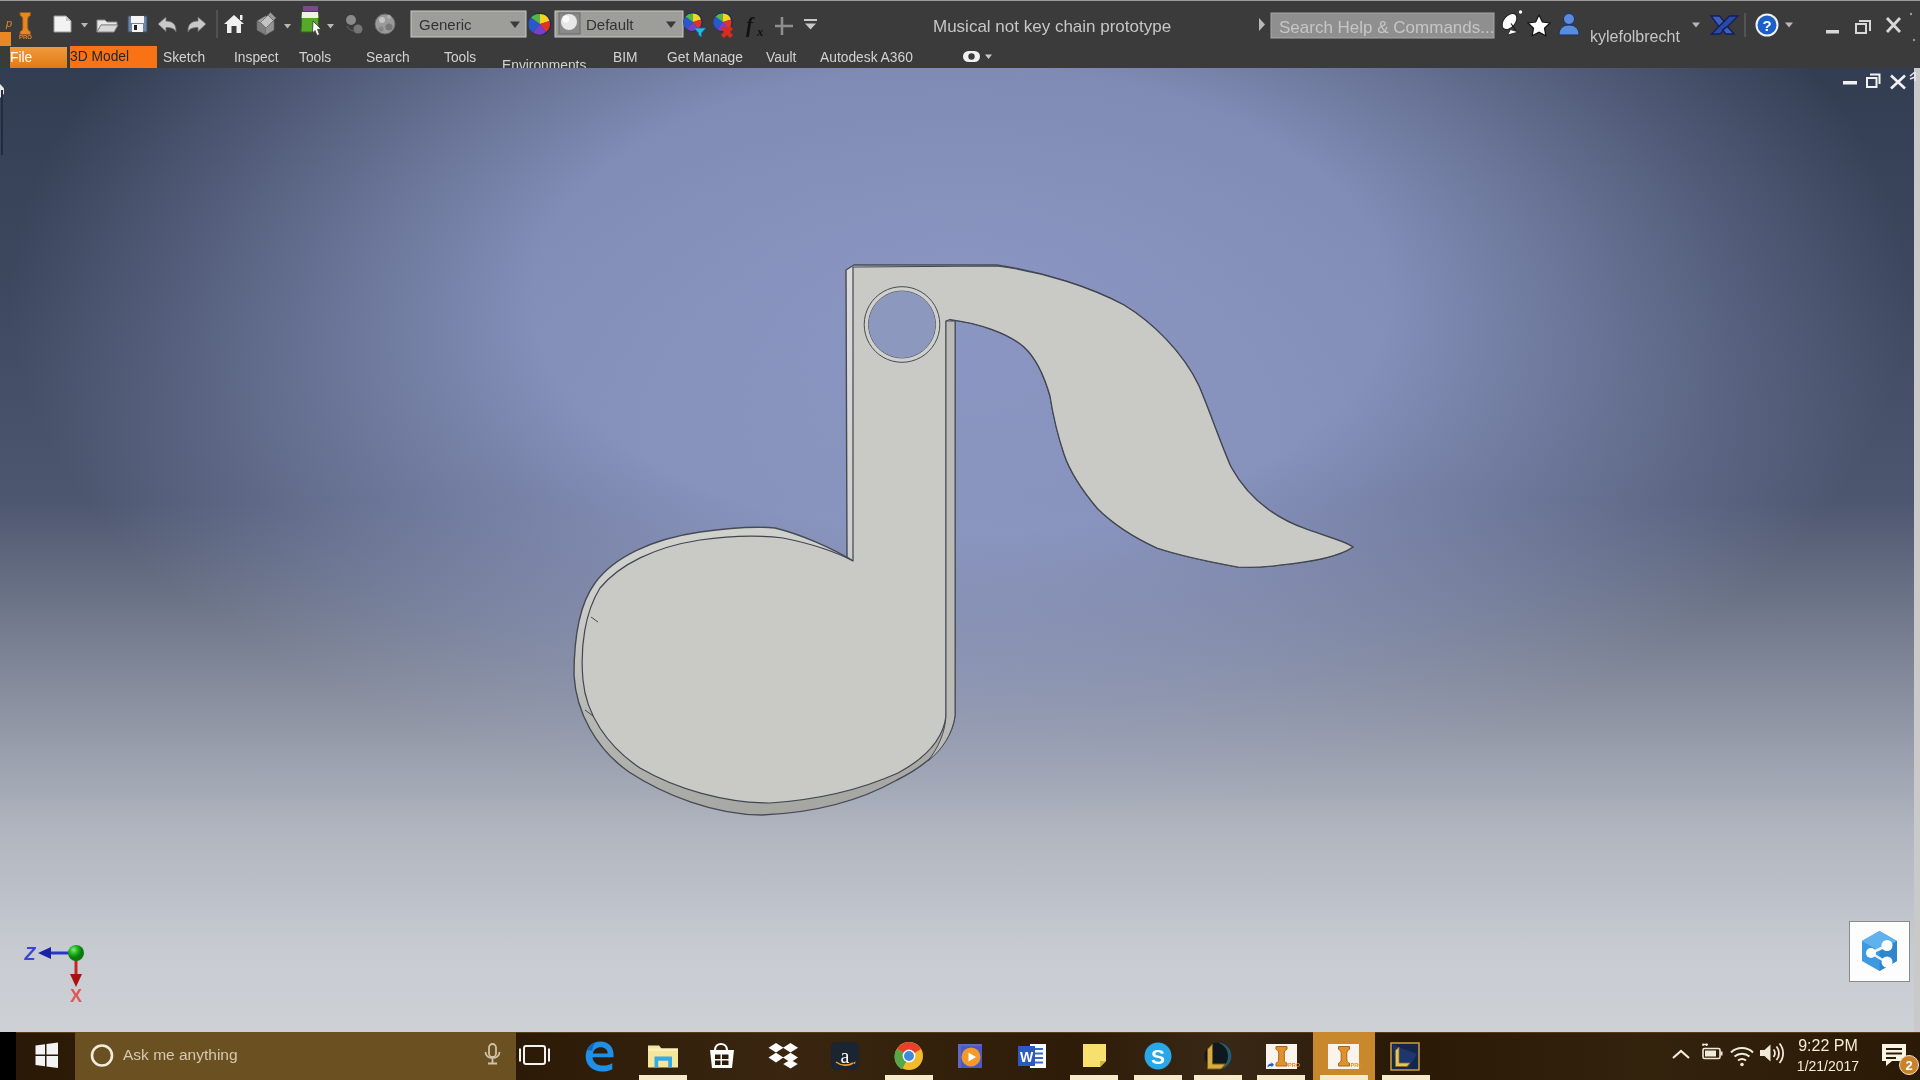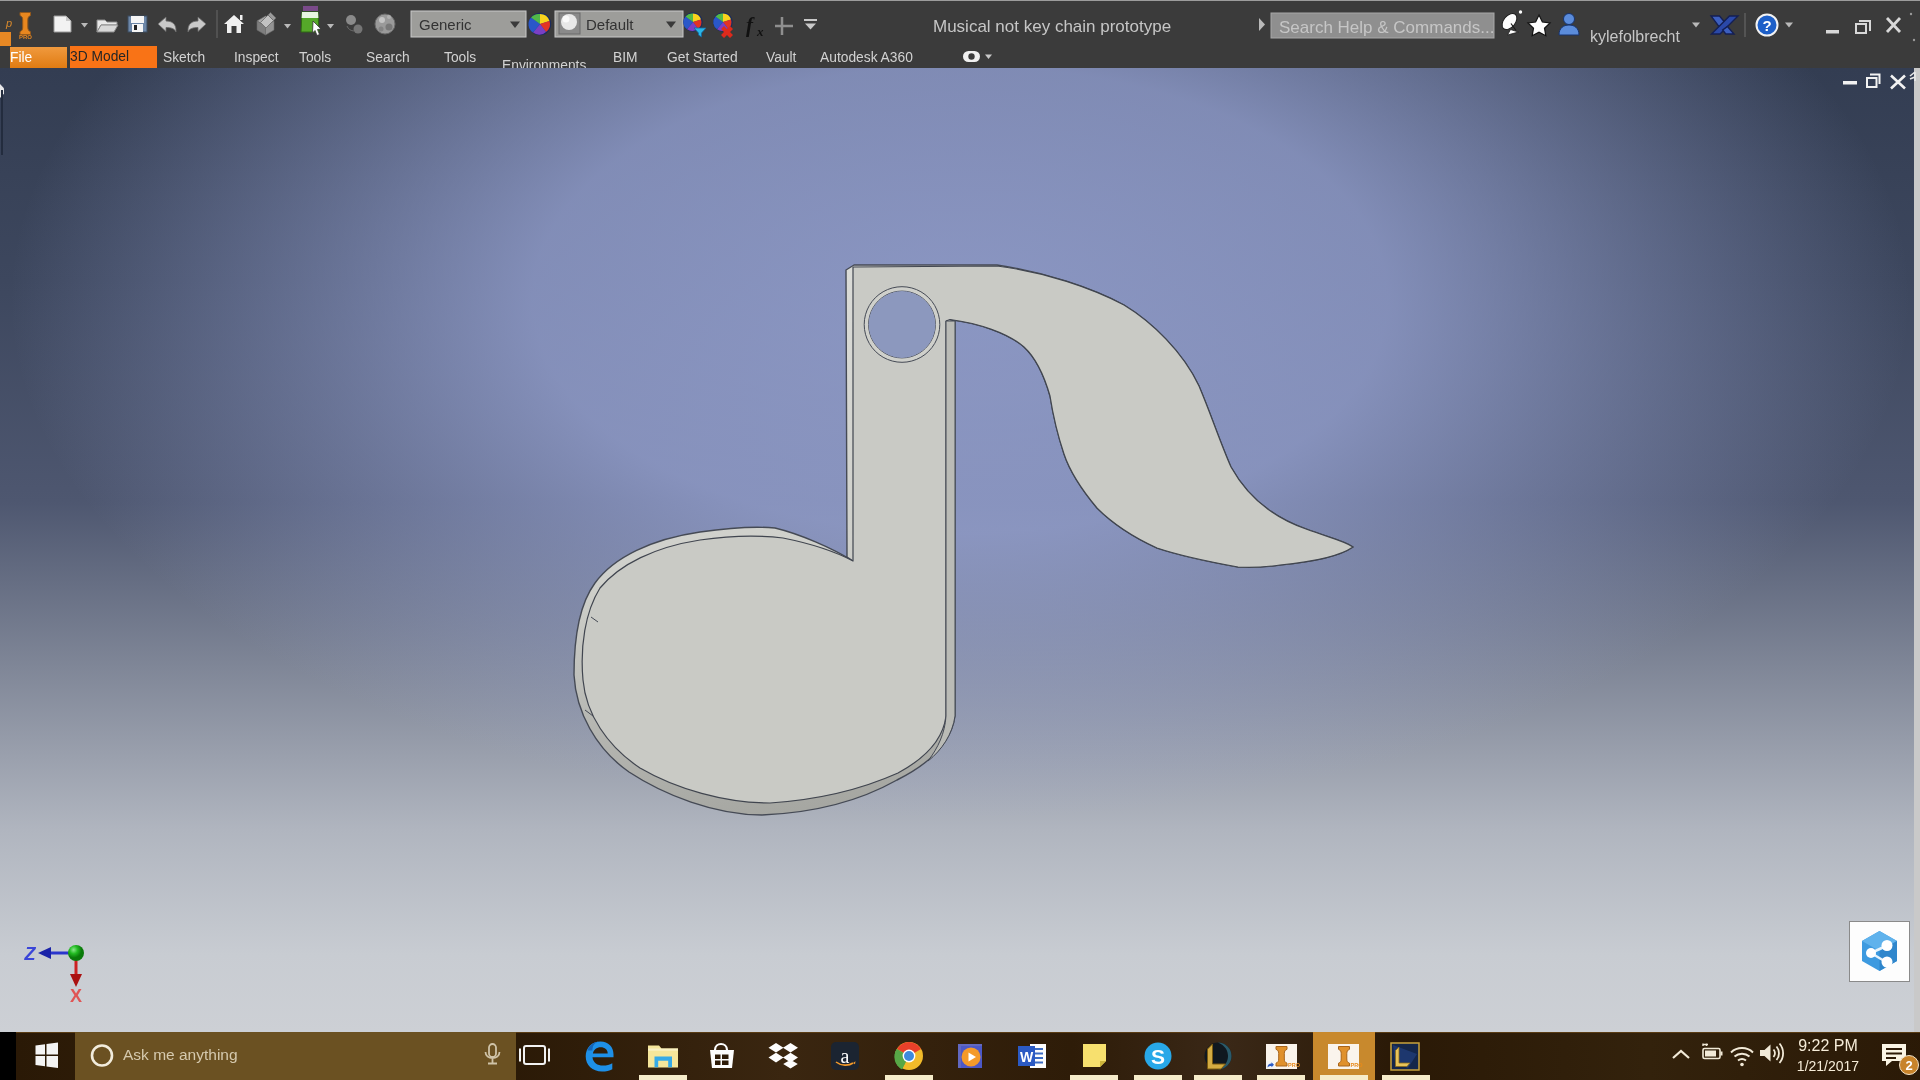--- a/index.html
+++ b/index.html
@@ -34,21 +34,21 @@
   <div id="tabrow">
     <div class="tab" style="left:10px;width:57px;background:linear-gradient(180deg,#f09a3e,#e07b12);color:#fff;top:3px;height:21px;">File</div>
     <div class="tab" style="left:70px;width:87px;background:#f97316;color:#262626;top:2px;height:22px;">3D Model</div>
     <div class="tab tablabel" style="left:163px;width:56px;">Sketch</div>
     <div class="tab tablabel" style="left:234px;width:58px;">Inspect</div>
     <div class="tab tablabel" style="left:299px;width:46px;">Tools</div>
     <div class="tab tablabel" style="left:366px;width:64px;">Search</div>
     <div class="tab tablabel" style="left:444px;width:46px;">Tools</div>
     <div class="tab tablabel" style="left:502px;width:98px;margin-top:8px;">Environments</div>
     <div class="tab tablabel" style="left:613px;width:40px;">BIM</div>
-    <div class="tab tablabel" style="left:667px;width:86px;">Get Started</div>
+    <div class="tab tablabel" style="left:667px;width:86px;">Get Manage</div>
     <div class="tab tablabel" style="left:766px;width:42px;">Vault</div>
     <div class="tab tablabel" style="left:820px;width:116px;">Autodesk A360</div>
     <svg class="abs" style="left:963px;top:5px" width="30" height="16" viewBox="0 0 30 16">
       <rect x="0" y="2" width="17" height="11" rx="5.5" fill="#f0f0f0"></rect>
       <circle cx="8.5" cy="7.5" r="3.2" fill="#3b3b3b"></circle>
       <path d="M22 5.5 l7 0 -3.5 4.5 z" fill="#c9c9c9"></path>
     </svg>
   </div>
   <svg class="abs" style="left:0;top:0;z-index:5" width="1920" height="68" viewBox="0 0 1920 68">
 

